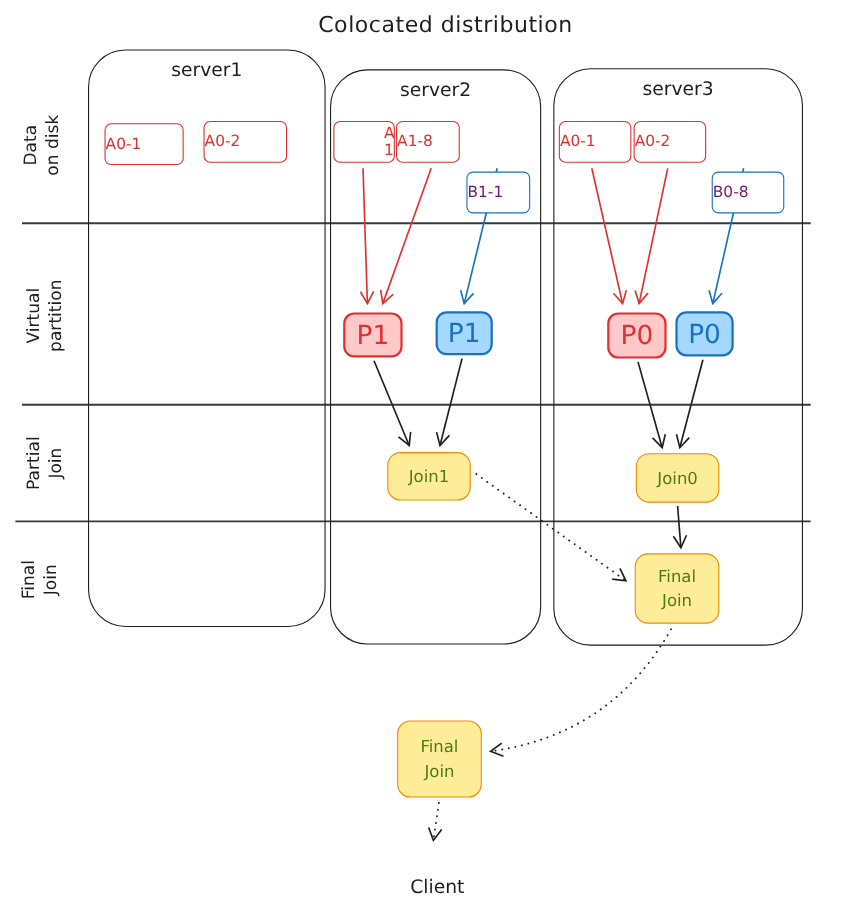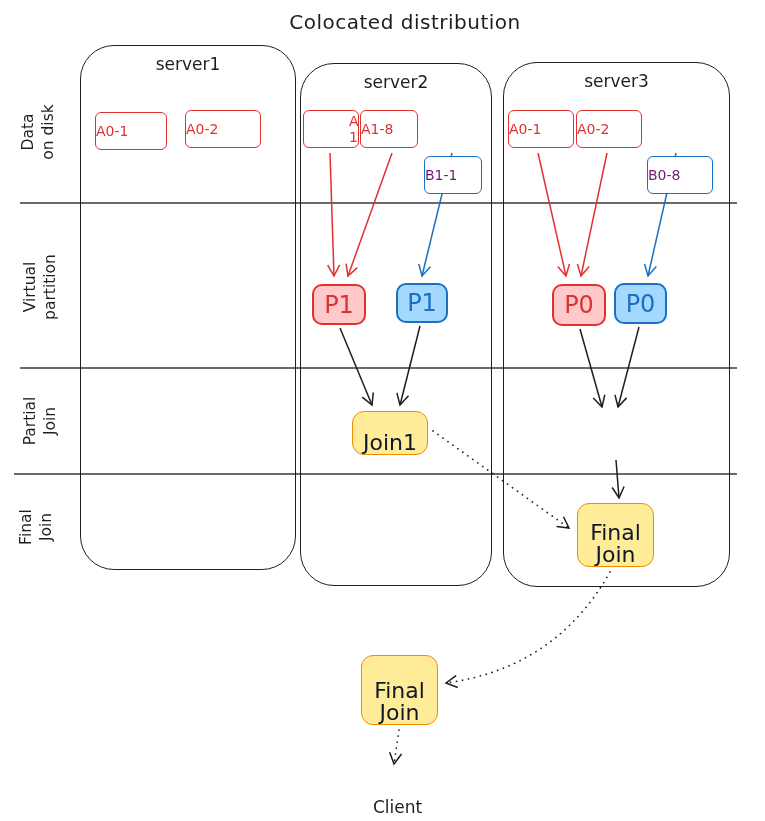--- a/index.html
+++ b/index.html
@@ -29,23 +29,23 @@
     box-sizing:border-box;
   }
   .chunk.blue{border-color:#1971c2;color:#701a75;margin-top:46px;}
   .part{
     border-radius:10px;display:flex;align-items:center;justify-content:center;
     font-size:24px;box-sizing:border-box;
   }
   .part.red{background:#ffc9c9;border:2px solid #e03131;color:#e03131;}
   .part.blue{background:#a5d8ff;border:2px solid #1971c2;color:#1971c2;}
   .join{
-    background:#ffec99;border:1.7px solid #f08c00;border-radius:12px;color:#0f172a;
-    display:flex;flex-direction:column;align-items:center;justify-content:flex-end;
-    font-size:22px;line-height:22px;box-sizing:border-box;
+    background:#ffec99;border:1.7px solid #f08c00;border-radius:12px;color:#4d7c0f;
+    display:flex;flex-direction:column;align-items:center;justify-content:center;
+    font-size:15px;line-height:22px;box-sizing:border-box;
   }
   .broker-box{
     border:1.7px solid #1e1e1e;border-radius:26px;background:transparent;
   }
   .client{
     text-align:center;font-size:17px;color:#1e1e1e;
   }
   svg.layer{position:absolute;left:0;top:0;pointer-events:none;}
 </style>
 </head>
@@ -160,20 +160,23 @@
   <div class="abs part red" style="left:552px;top:284px;width:54px;height:42px;">
     <span>P0</span>
   </div>
   <div class="abs part blue" style="left:614px;top:283px;width:53px;height:41px;">
     <span>P0</span>
   </div>
 
   <div class="abs join" style="left:352px;top:411px;width:76px;height:44px;">
     <span>Join1</span>
   </div>
+  <div class="abs join" style="left:578px;top:412px;width:76px;height:45px;">
+    <span>Join0</span>
+  </div>
   <div class="abs join" style="left:577px;top:503px;width:77px;height:64px;">
     <span>Final</span>
     <span>Join</span>
   </div>
 
   <div class="abs join" style="left:361px;top:655px;width:77px;height:70px;">
     <span>Final</span>
     <span>Join</span>
   </div>
 

